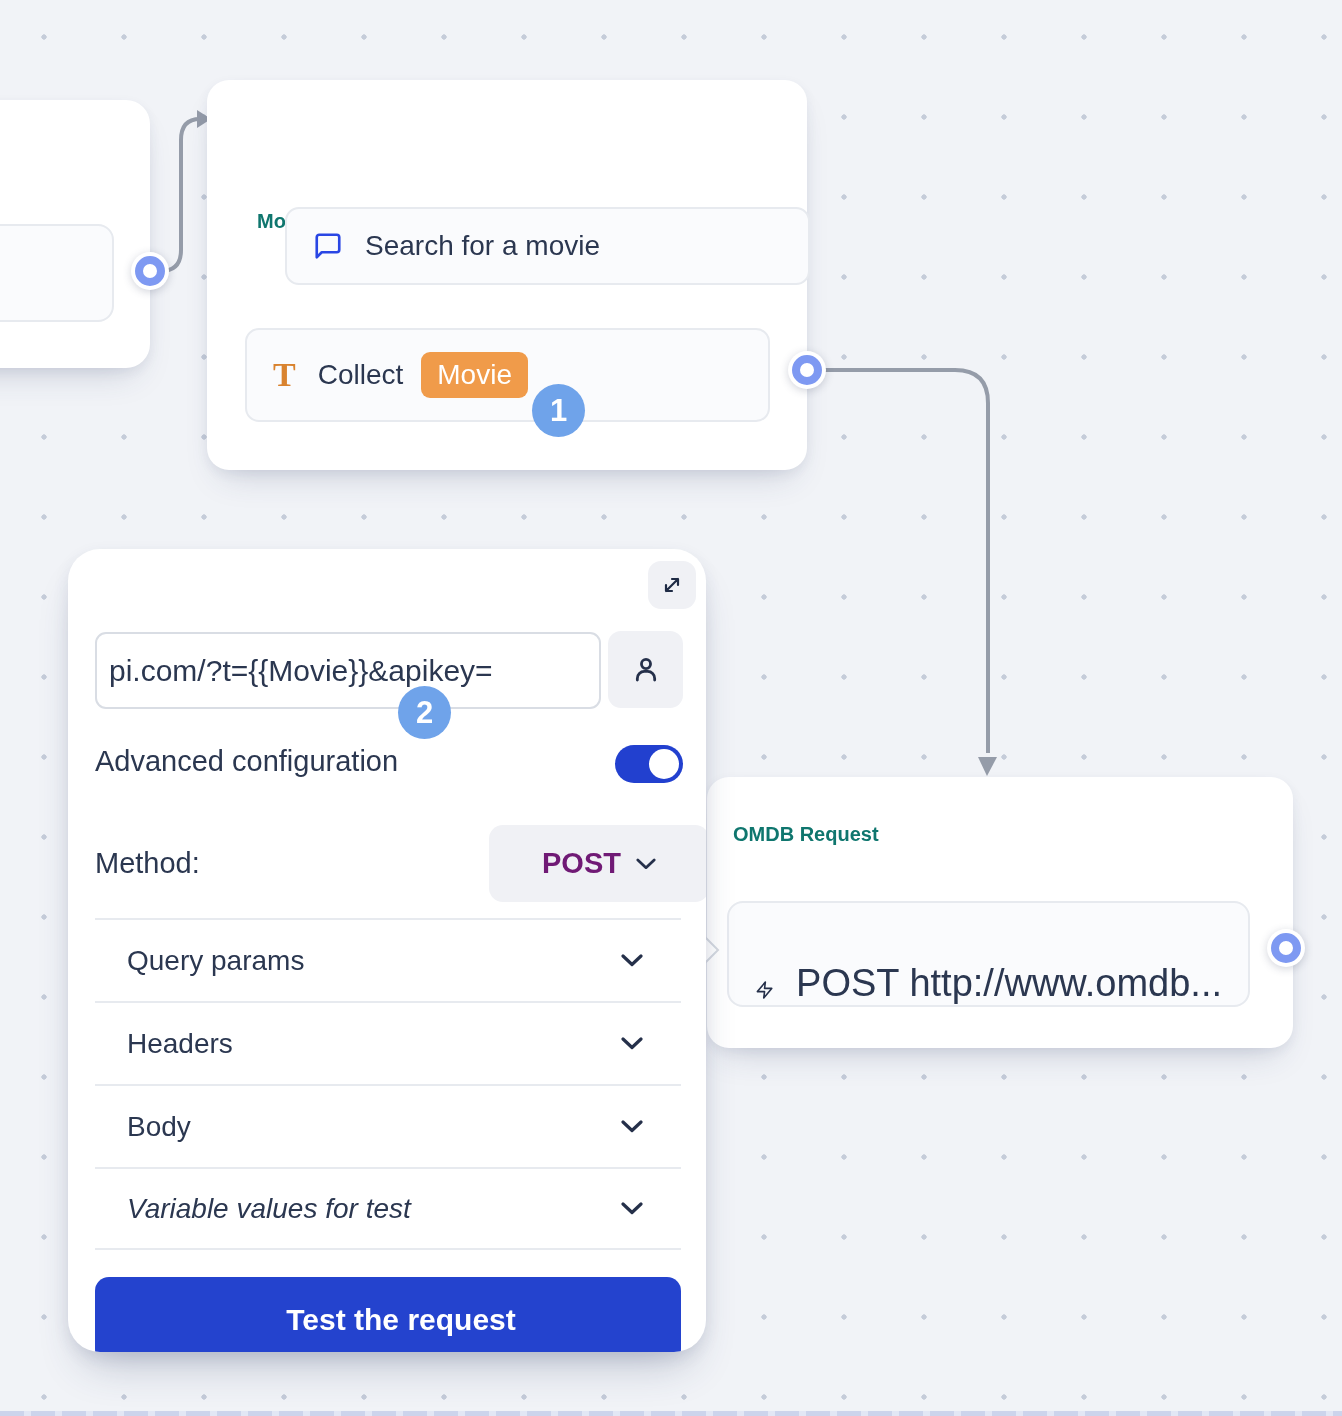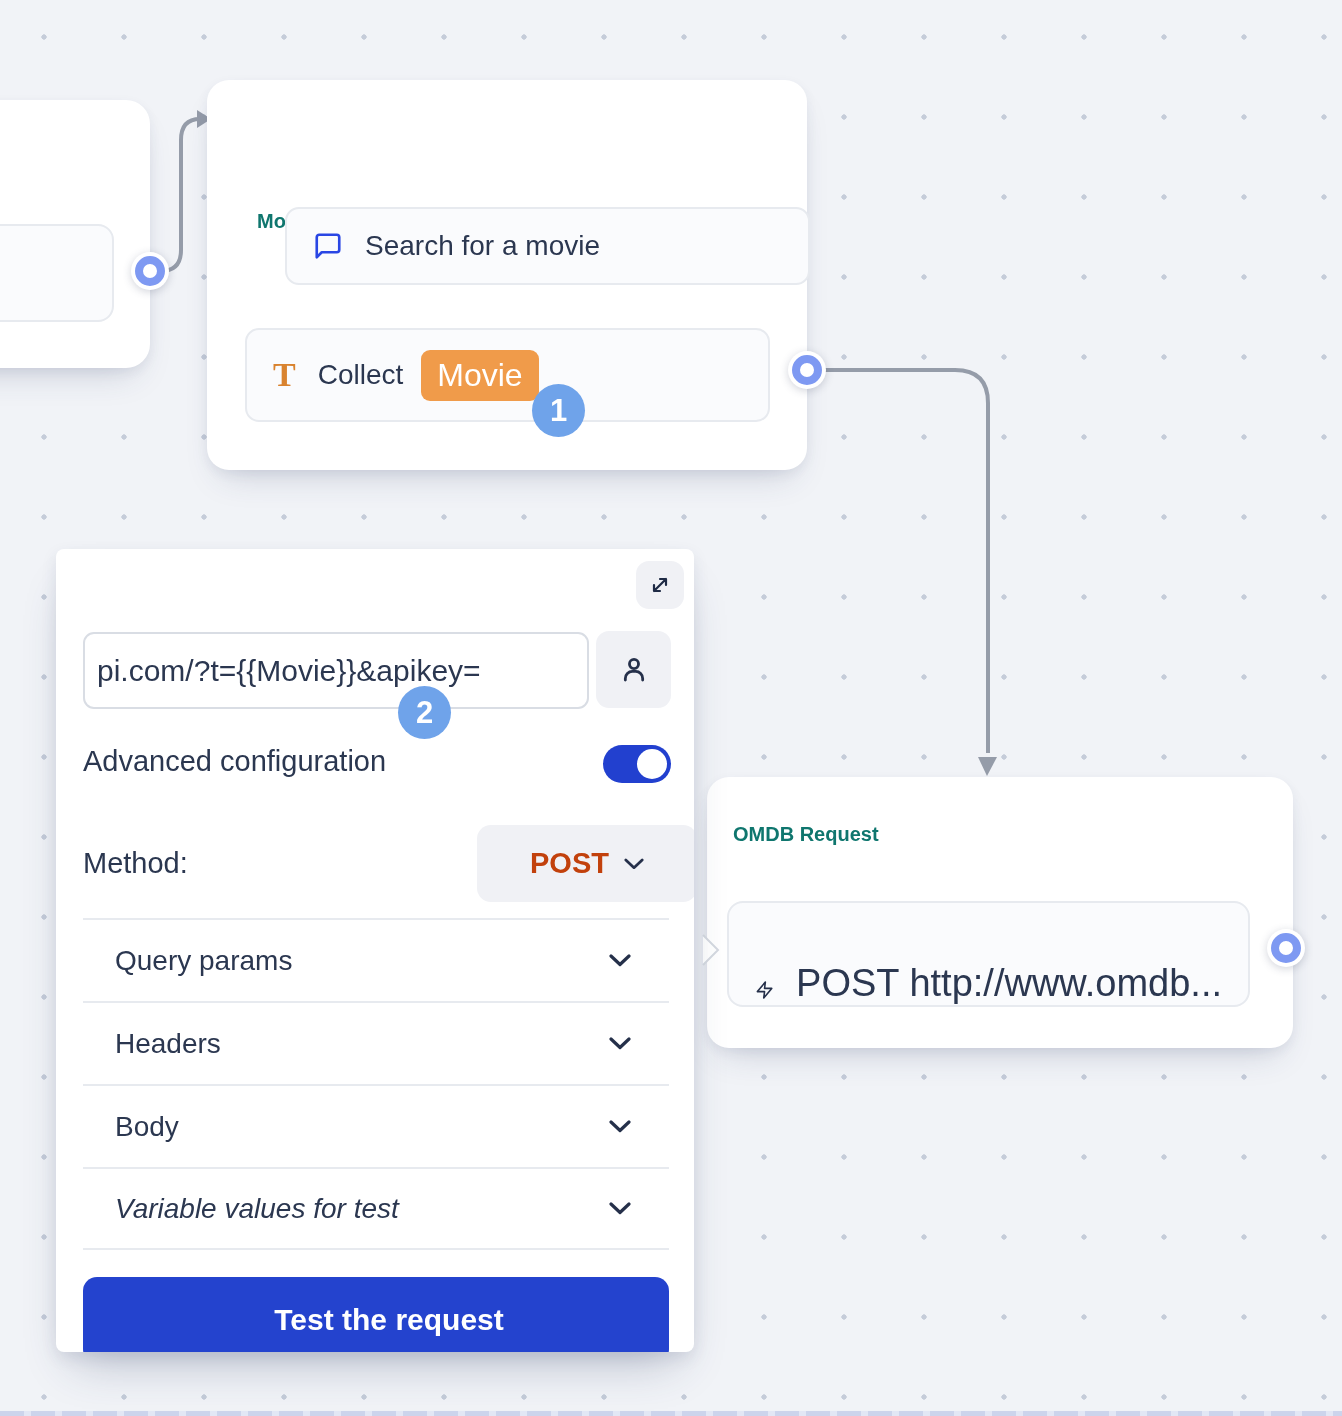--- a/index.html
+++ b/index.html
@@ -14,42 +14,42 @@
   .lines path{stroke:#959ca9;stroke-width:4;fill:none;}
   .lines polygon{fill:#959ca9;}
 
   .card{position:absolute;background:#fff;border-radius:22px;z-index:2;
     box-shadow:0 18px 35px -15px rgba(45,60,100,.22),0 4px 12px rgba(45,60,100,.07);}
   .node-title{position:absolute;font-size:20px;font-weight:600;color:#0f766e;white-space:nowrap;}
   .node-item{position:absolute;background:#fafbfd;border:2px solid #e7eaef;border-radius:14px;
     display:flex;align-items:center;box-sizing:border-box;padding:0 26px;gap:22px;
     font-size:28px;color:#2b3750;white-space:nowrap;}
   .t-icon{font-family:"Liberation Serif", serif;font-size:34px;font-weight:600;color:#d9832f;line-height:1;}
-  .var-badge{background:#f09b4a;color:#fff;border-radius:9px;padding:7px 16px;font-size:32px;}
+  .var-badge{background:#f09b4a;color:#fff;border-radius:9px;padding:7px 16px;font-size:28px;}
 
-  .panel{position:absolute;left:56px;top:549px;width:638px;height:803px;background:#fff;
-    border-radius:8px;z-index:3;overflow:hidden;
+  .panel{position:absolute;left:68px;top:549px;width:638px;height:803px;background:#fff;
+    border-radius:32px;z-index:3;overflow:hidden;
     box-shadow:0 26px 45px -18px rgba(45,60,100,.32),0 6px 16px rgba(45,60,100,.10);}
   .icon-btn{position:absolute;background:#f0f1f5;border-radius:13px;display:flex;
     align-items:center;justify-content:center;border:none;cursor:pointer;}
   .expand-btn{left:580px;top:12px;width:48px;height:48px;}
   .person-btn{left:540px;top:82px;width:75px;height:77px;}
   .url-input{position:absolute;left:27px;top:83px;width:506px;height:77px;box-sizing:border-box;
     border:2px solid #d9dde4;border-radius:11px;font-family:"Liberation Sans",sans-serif;
     font-size:30px;color:#2b3750;padding:0 12px;background:#fff;outline:none;}
   .adv-row{position:absolute;left:27px;top:196px;width:586px;height:40px;display:flex;align-items:flex-start;}
   .adv-label{font-size:29px;}
   .toggle{position:absolute;left:547px;top:196px;width:68px;height:38px;border-radius:19px;
     background:#2240cf;cursor:pointer;}
   .toggle .knob{position:absolute;right:4px;top:4px;width:30px;height:30px;border-radius:50%;background:#fff;}
   .method-row{position:absolute;left:27px;top:276px;width:586px;height:77px;display:flex;align-items:center;}
   .method-label{font-size:29px;}
   .method-btn{position:absolute;left:394px;top:0;width:220px;height:77px;background:#f0f1f5;
     border:none;border-radius:14px;display:flex;align-items:center;justify-content:center;gap:15px;
-    font-family:"Liberation Sans",sans-serif;font-size:29px;font-weight:600;color:#c2410c;cursor:pointer;}
+    font-family:"Liberation Sans",sans-serif;font-size:29px;font-weight:600;color:#701a75;cursor:pointer;}
   .sections{position:absolute;left:27px;top:369px;width:586px;}
   .section-row{height:83px;border-top:2px solid #e7eaef;box-sizing:border-box;display:flex;
     align-items:center;justify-content:space-between;padding:0 38px 0 32px;cursor:pointer;}
   .sections .section-row:last-child{border-bottom:2px solid #e7eaef;font-style:italic;}
   .section-label{font-size:28px;}
   .test-btn{position:absolute;left:27px;top:728px;width:586px;height:86px;background:#2443ce;
     border:none;border-radius:14px;color:#fff;font-family:"Liberation Sans",sans-serif;
     font-size:30px;font-weight:700;cursor:pointer;padding-left:32px;}
 
   .ring{position:absolute;width:38px;height:38px;border-radius:50%;background:#fff;z-index:4;

